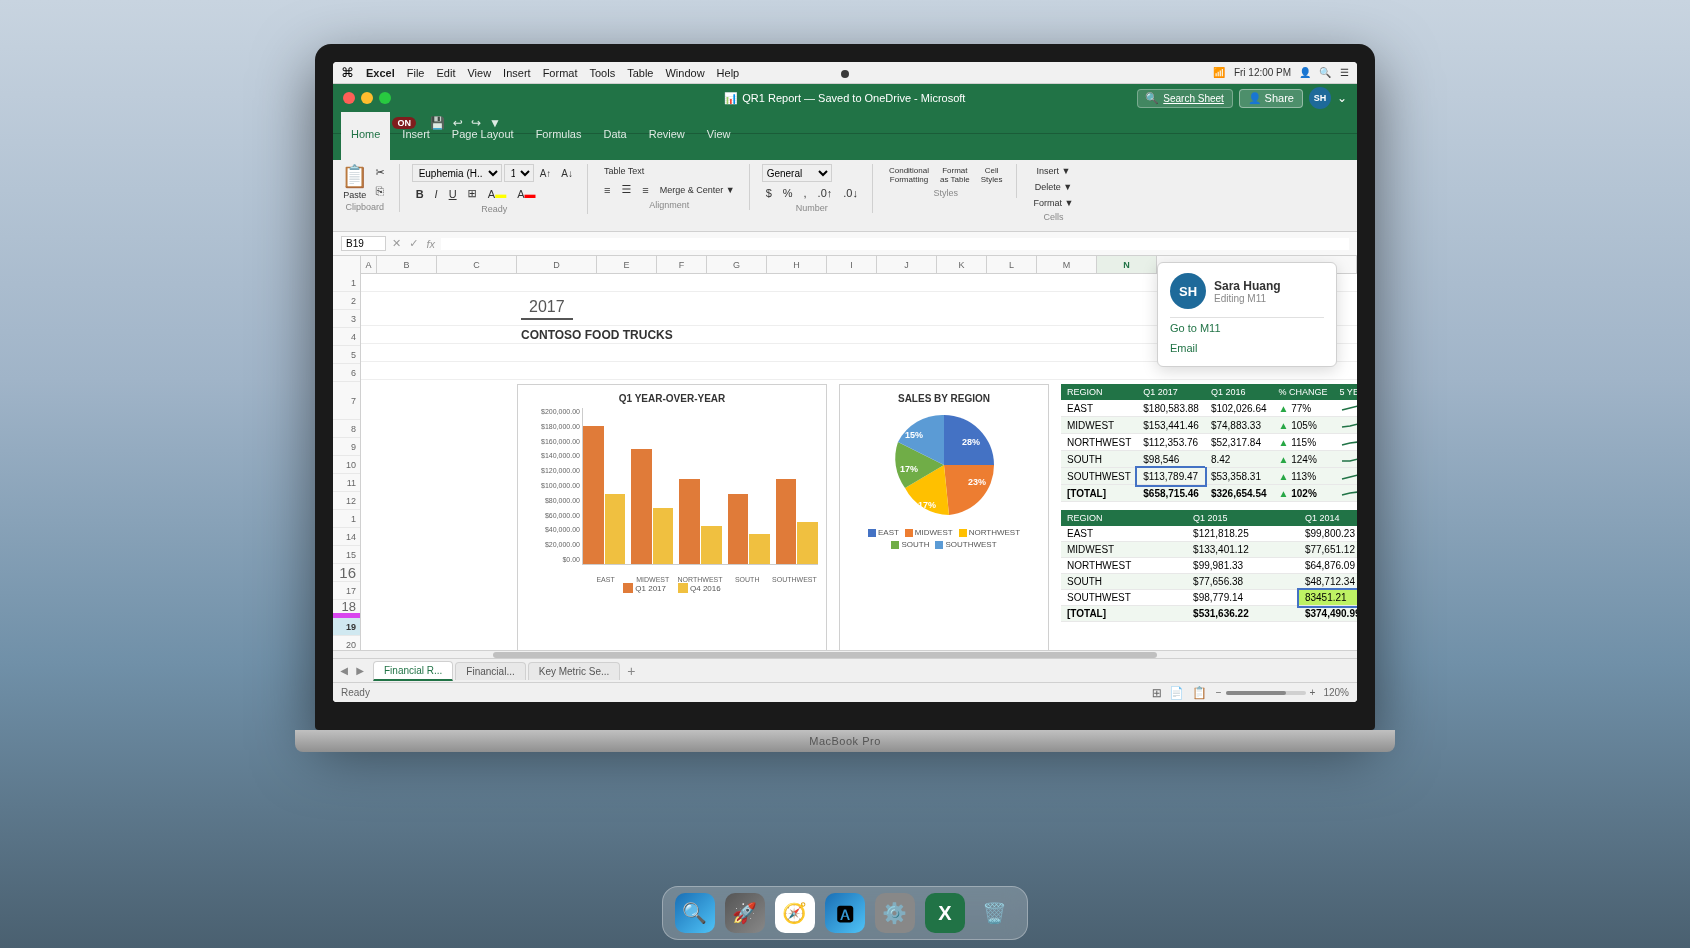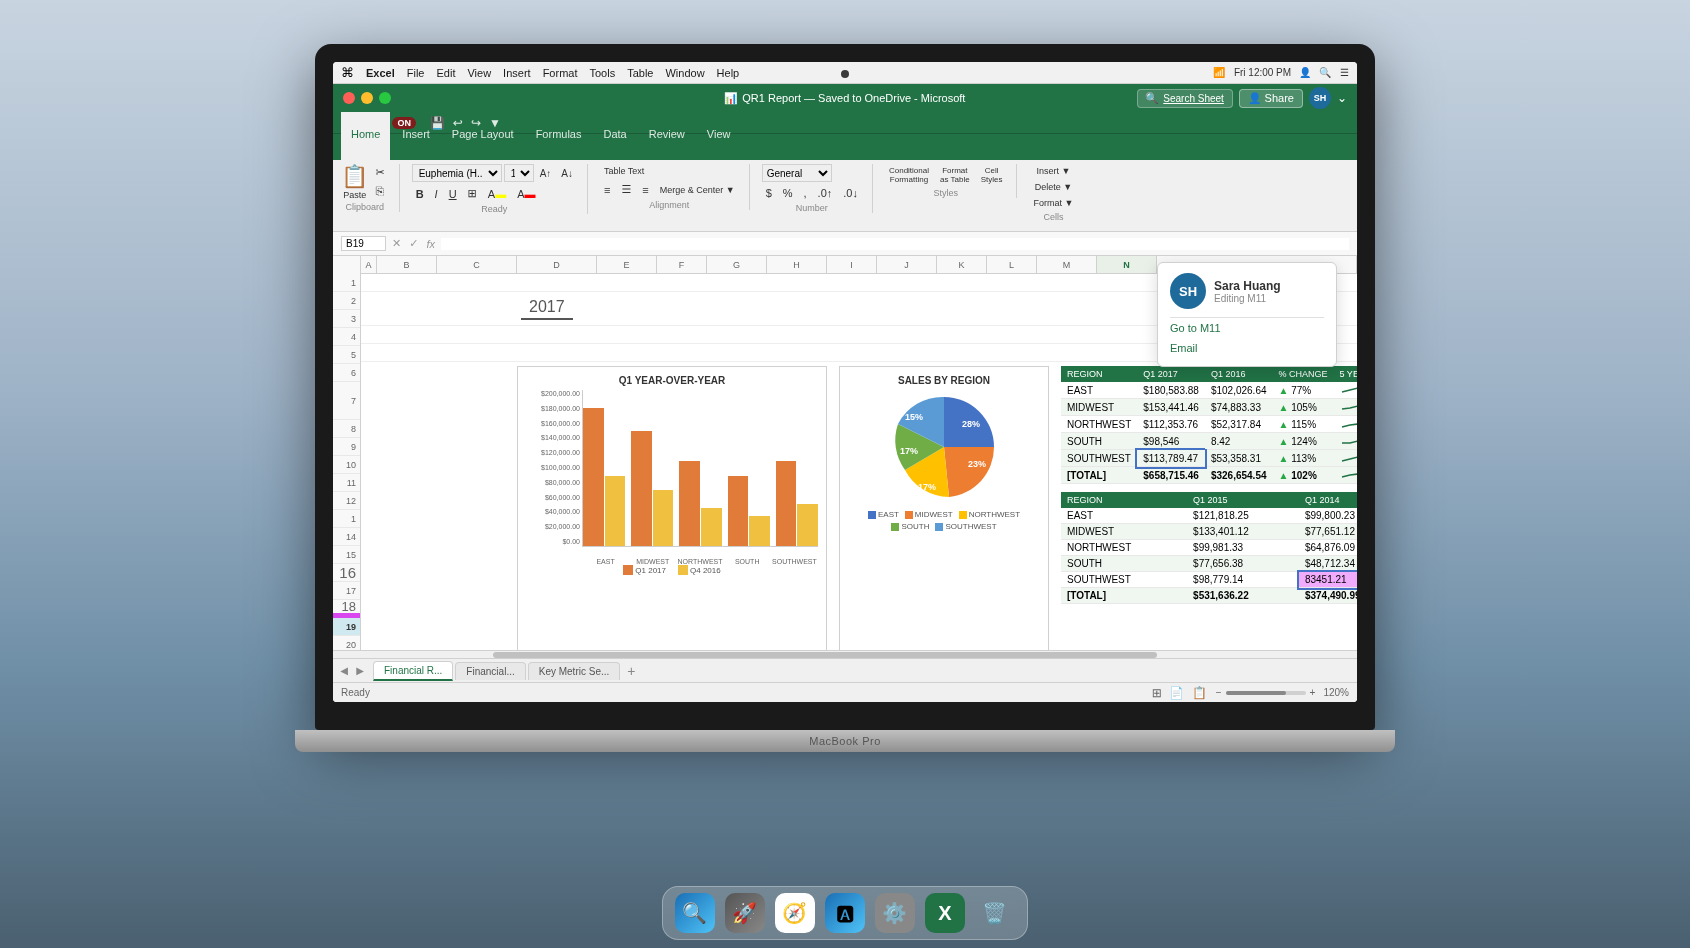--- a/index.html
+++ b/index.html
@@ -763,20 +763,23 @@
 
               <div style="height:34px;border-bottom:1px solid #eee;display:flex;align-items:center;padding-left:4px;">
                 <div style="min-width:156px;"></div>
                 <div style="flex:1;display:flex;justify-content:space-between;align-items:center;">
                   <div style="margin-right:120px;text-align:center;">
                     <div style="font-size:16px;color:#555;border-bottom:2px solid #555;padding:0 8px 2px 8px;">2017</div>
                   </div>
                 </div>
               </div>
 
+              <div style="height:18px;border-bottom:1px solid #eee;display:flex;align-items:center;padding-left:160px;">
+                <span style="font-size:12px;font-weight:bold;color:#333;">CONTOSO FOOD TRUCKS</span>
+              </div>
 
               <div style="height:18px;border-bottom:1px solid #eee;"></div>
               <div style="height:18px;border-bottom:1px solid #eee;"></div>
 
               <div style="display:flex;gap:12px;padding:4px 4px 4px 156px;height:320px;">
 
                 <div style="border:1px solid #d0d0d0;padding:8px;width:310px;background:white;flex-shrink:0;">
                   <div style="font-size:10px;font-weight:bold;color:#333;text-align:center;margin-bottom:4px;">Q1 YEAR-OVER-YEAR</div>
                   <div style="position:relative;height:175px;">
 
@@ -1004,21 +1007,21 @@
                         <td>$64,876.09</td>
                       </tr>
                       <tr style="background:#f0f7f0;">
                         <td>SOUTH</td>
                         <td>$77,656.38</td>
                         <td>$48,712.34</td>
                       </tr>
                       <tr>
                         <td>SOUTHWEST</td>
                         <td>$98,779.14</td>
-                        <td style="outline:2px solid #4472c4;background:#f0abfc;margin-left:20px;">83451.21</td>
+                        <td style="outline:2px solid #4472c4;background:#bef264;margin-left:20px;">83451.21</td>
                       </tr>
                       <tr style="font-weight:bold;background:#e8f0e8;">
                         <td>[TOTAL]</td>
                         <td>$531,636.22</td>
                         <td>$374,490.99</td>
                       </tr>
                     </tbody>
                   </table>
                 </div>
               </div>

